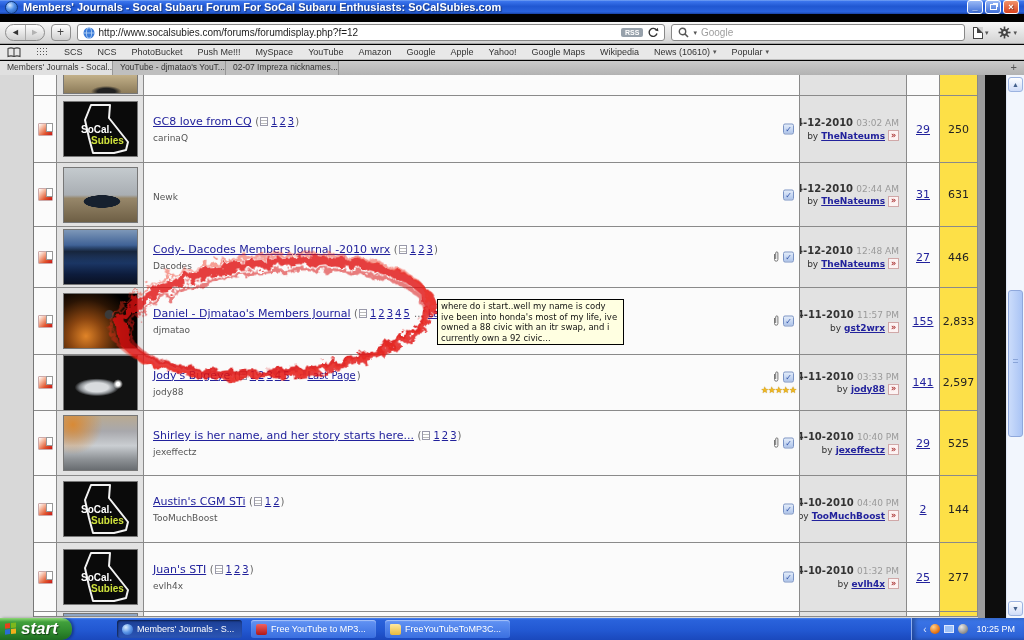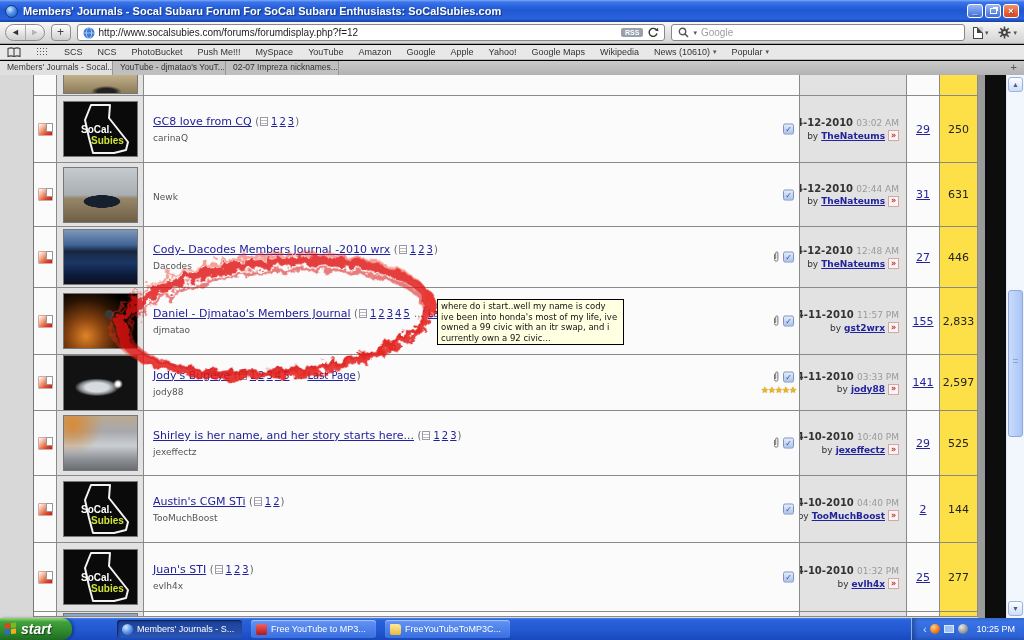--- a/index.html
+++ b/index.html
@@ -1,20 +1,20 @@
 <!DOCTYPE html>
 <html><head>
 <meta charset="utf-8">
 <style>
   * { margin:0; padding:0; box-sizing:border-box; }
   html,body { width:1024px; height:640px; overflow:hidden; }
   body { position:relative; font-family:"Liberation Sans",sans-serif; background:#000; }
 
   
-  .titlebar{position:absolute;top:0;left:0;width:1024px;height:22px;
+  .titlebar{position:absolute;top:0;left:0;width:1024px;height:14px;
     background:linear-gradient(180deg,#7ca8f5 0%,#3a74ec 10%,#2057d2 45%,#2a63dd 85%,#17409f 100%);
     display:flex;align-items:center;padding:0 5px;color:#fff;font-size:11px;font-weight:bold;
     text-shadow:1px 1px 1px rgba(0,0,0,.45);}
   .titlebar .app-ico{width:13px;height:13px;border-radius:50%;margin-right:5px;flex:0 0 auto;
     background:radial-gradient(circle at 35% 30%,#cfe6ff 0%,#4f8fe8 45%,#1c4fae 100%);border:1px solid #123a7d;}
   .title-text{flex:1;white-space:nowrap;overflow:hidden;}
   .winbtn{width:16px;height:14px;border-radius:3px;border:1px solid #fff;margin-left:2px;
     display:flex;align-items:center;justify-content:center;font-size:9px;color:#fff;line-height:1;}
   .winbtn.min,.winbtn.res{background:linear-gradient(180deg,#9ab9f5,#3f6fd8);}
   .winbtn.close{background:linear-gradient(180deg,#f0936b,#d9431f);}
@@ -136,21 +136,21 @@
   .sb-thumb{position:absolute;left:1px;top:215px;width:15px;height:147px;border:1px solid #8fa8dc;border-radius:3px;
     background:linear-gradient(90deg,#cbdcfb,#aac4f5);}
   .sb-thumb::after{content:"";position:absolute;left:4px;right:4px;top:68px;height:6px;
     background:repeating-linear-gradient(180deg,#89a4d8 0 1px,transparent 1px 3px);}
 
   
   .taskbar{position:absolute;left:0;top:618px;width:1024px;height:22px;display:flex;align-items:center;
     background:linear-gradient(180deg,#4a86f2 0%,#2a63dc 8%,#2258d2 55%,#1a48bc 100%);}
   .startbtn{height:22px;flex:0 0 72px;display:flex;align-items:center;gap:4px;padding:0 10px 0 5px;
     background:linear-gradient(180deg,#8fd877 0%,#41a03c 18%,#2f8a2e 60%,#1e6c21 100%);
-    border-radius:0 10px 10px 0;color:#fff;font-weight:bold;font-style:italic;font-size:14px;
+    border-radius:0 10px 10px 0;color:#fff;font-weight:bold;font-style:italic;font-size:17px;
     text-shadow:1px 1px 1px rgba(0,0,0,.5);box-shadow:2px 0 3px rgba(0,0,0,.35);}
   .winflag{width:12px;height:12px;display:grid;grid-template-columns:5px 5px;grid-template-rows:5px 5px;gap:1px;transform:skewY(-6deg);}
   .winflag i{display:block;}
   .task{flex:0 0 125px;height:18px;margin-left:9px;border-radius:3px;display:flex;align-items:center;gap:4px;
     padding:0 5px;color:#fff;font-size:9px;white-space:nowrap;overflow:hidden;
     background:linear-gradient(180deg,#6394f4,#3a6fe0);box-shadow:inset 0 1px 1px rgba(255,255,255,.45);}
   .task.active{background:linear-gradient(180deg,#1b3f96,#2b55b5);box-shadow:inset 1px 1px 2px rgba(0,0,0,.55);}
   .ti{width:11px;height:11px;flex:0 0 auto;border-radius:2px;}
   .ti-globe{border-radius:50%;background:radial-gradient(circle at 35% 30%,#d8ecff,#5a95e8 50%,#1c4fae);}
   .ti-redapp{background:linear-gradient(180deg,#f06060,#b01818);}
@@ -621,21 +621,21 @@
         <feDisplacementMap in="SourceGraphic" in2="n" scale="16"></feDisplacementMap>
       </filter>
     </defs>
     <g transform="rotate(-5 180 80)" filter="url(#spray)">
       <ellipse cx="180" cy="80" rx="155" ry="56" fill="none" stroke="#e01212" stroke-width="9" opacity="0.8"></ellipse>
       <ellipse cx="182" cy="83" rx="148" ry="50" fill="none" stroke="#d81616" stroke-width="4" opacity="0.55"></ellipse>
       <ellipse cx="176" cy="77" rx="160" ry="60" fill="none" stroke="#ef2a1a" stroke-width="3" opacity="0.45"></ellipse>
     </g>
   </svg>
 
-  <div class="tooltip">where do i start..well my name is cody ive been into honda's most of my life, ive owned a 99 civic with an itr swap, and i currently own a 92 civic...</div>
+  <div class="tooltip">where do i start..well my name is cody ive been into honda's most of my life, ive owned a 88 civic with an itr swap, and i currently own a 92 civic...</div>
 
   <div class="scrollbar">
     <span class="sb-btn sb-up">▲</span>
     <span class="sb-thumb"></span>
     <span class="sb-btn sb-down">▼</span>
   </div>
 </div>
 
 <div class="taskbar">
   <span class="startbtn">

